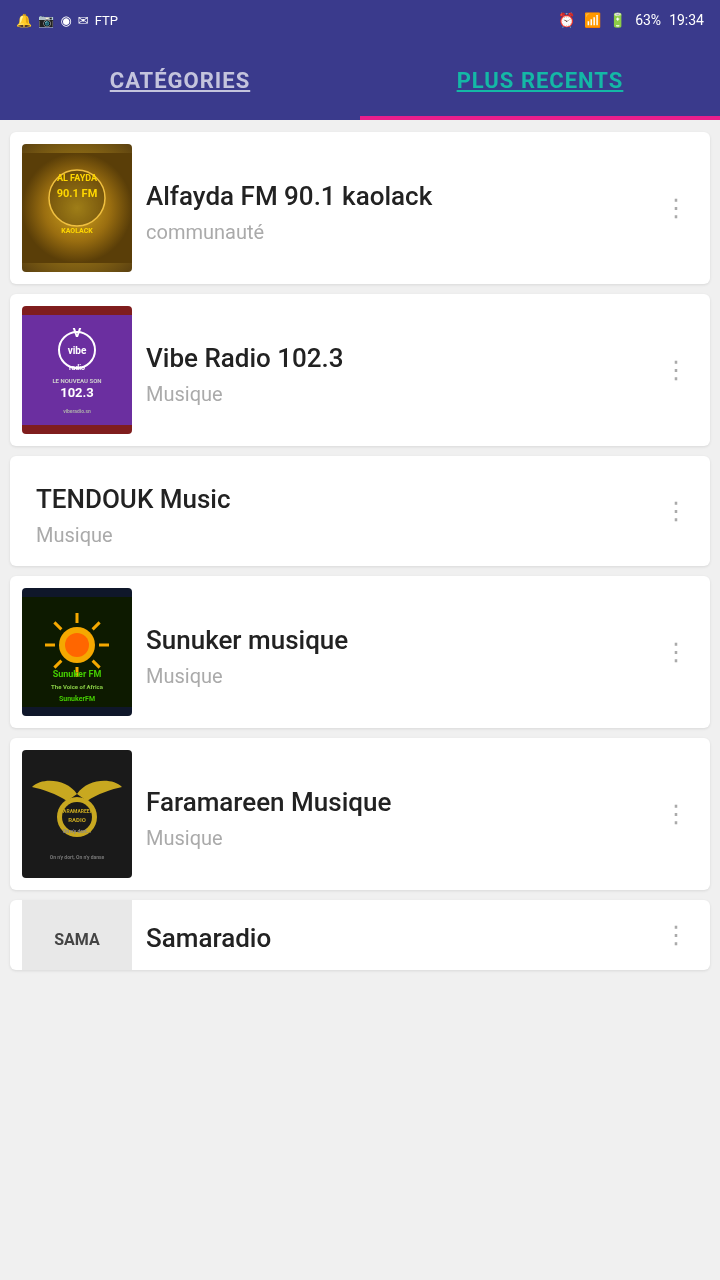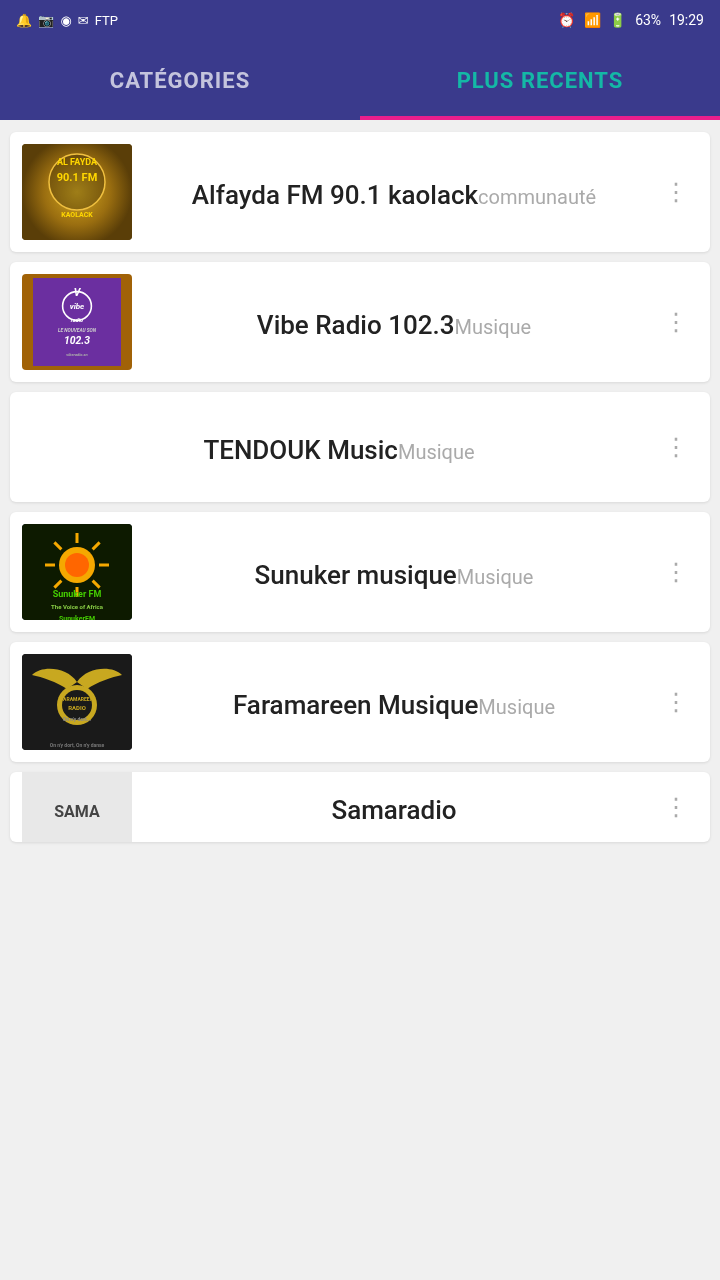--- a/index.html
+++ b/index.html
@@ -45,20 +45,21 @@
       flex: 1;
       display: flex;
       align-items: center;
       justify-content: center;
       font-size: 22px;
       font-weight: bold;
       color: rgba(255,255,255,0.7);
       cursor: pointer;
       position: relative;
       letter-spacing: 1px;
+      text-decoration: underline;
     }
     .tab.active {
       color: #14b8a6;
     }
     .tab.active::after {
       content: '';
       position: absolute;
       bottom: 0;
       left: 0;
       right: 0;
@@ -79,47 +80,46 @@
       border-radius: 6px;
       display: flex;
       align-items: center;
       padding: 12px 14px 12px 12px;
       box-shadow: 0 1px 3px rgba(0,0,0,0.1);
       min-height: 110px;
     }
 
     .list-item-logo {
       width: 110px;
-      height: 96px;
+      height: 128px;
       border-radius: 4px;
       overflow: hidden;
       flex-shrink: 0;
       display: flex;
       align-items: center;
       justify-content: center;
       font-size: 11px;
       font-weight: bold;
       color: white;
       text-align: left;
     }
 
     
     .logo-alfayda {
       background: radial-gradient(circle, #c8a820 0%, #8b6914 60%, #5a4010 100%);
       position: relative;
     }
 
     .logo-vibe {
-      background: #a16207;
+      background: #7f1d1d;
       display: flex;
       flex-direction: column;
       align-items: center;
       justify-content: center;
       padding: 4px;
-      font-style: italic;
     }
 
     .logo-tendouk {
       background: #111;
       position: relative;
     }
 
     .logo-sunuker {
       background: #0f172a;
     }
@@ -129,20 +129,21 @@
     }
 
     .logo-samaradio {
       background: #f5f5f5;
     }
 
     .list-item-info {
       flex: 1;
       padding: 0 14px;
       display: flex;
+      flex-direction: column;
       justify-content: center;
       margin-top: 8px;
     }
 
     .item-title {
       font-size: 26px;
       font-weight: 500;
       color: #222;
       line-height: 1.3;
     }
@@ -177,21 +178,21 @@
     <span class="status-icon">🔔</span>
     <span class="status-icon">📷</span>
     <span class="status-icon">◉</span>
     <span class="status-icon">✉</span>
     <span class="status-icon">FTP</span>
   </div>
   <span>⏰</span>
   <span>📶</span>
   <span>🔋</span>
   <span>63%</span>
-  <span>19:29</span>
+  <span>19:34</span>
 </div>
 
 <div class="tab-bar">
   <div class="tab">
     <span>CATÉGORIES</span>
   </div>
   <div class="tab active">
     <span>PLUS RECENTS</span>
   </div>
 </div>

